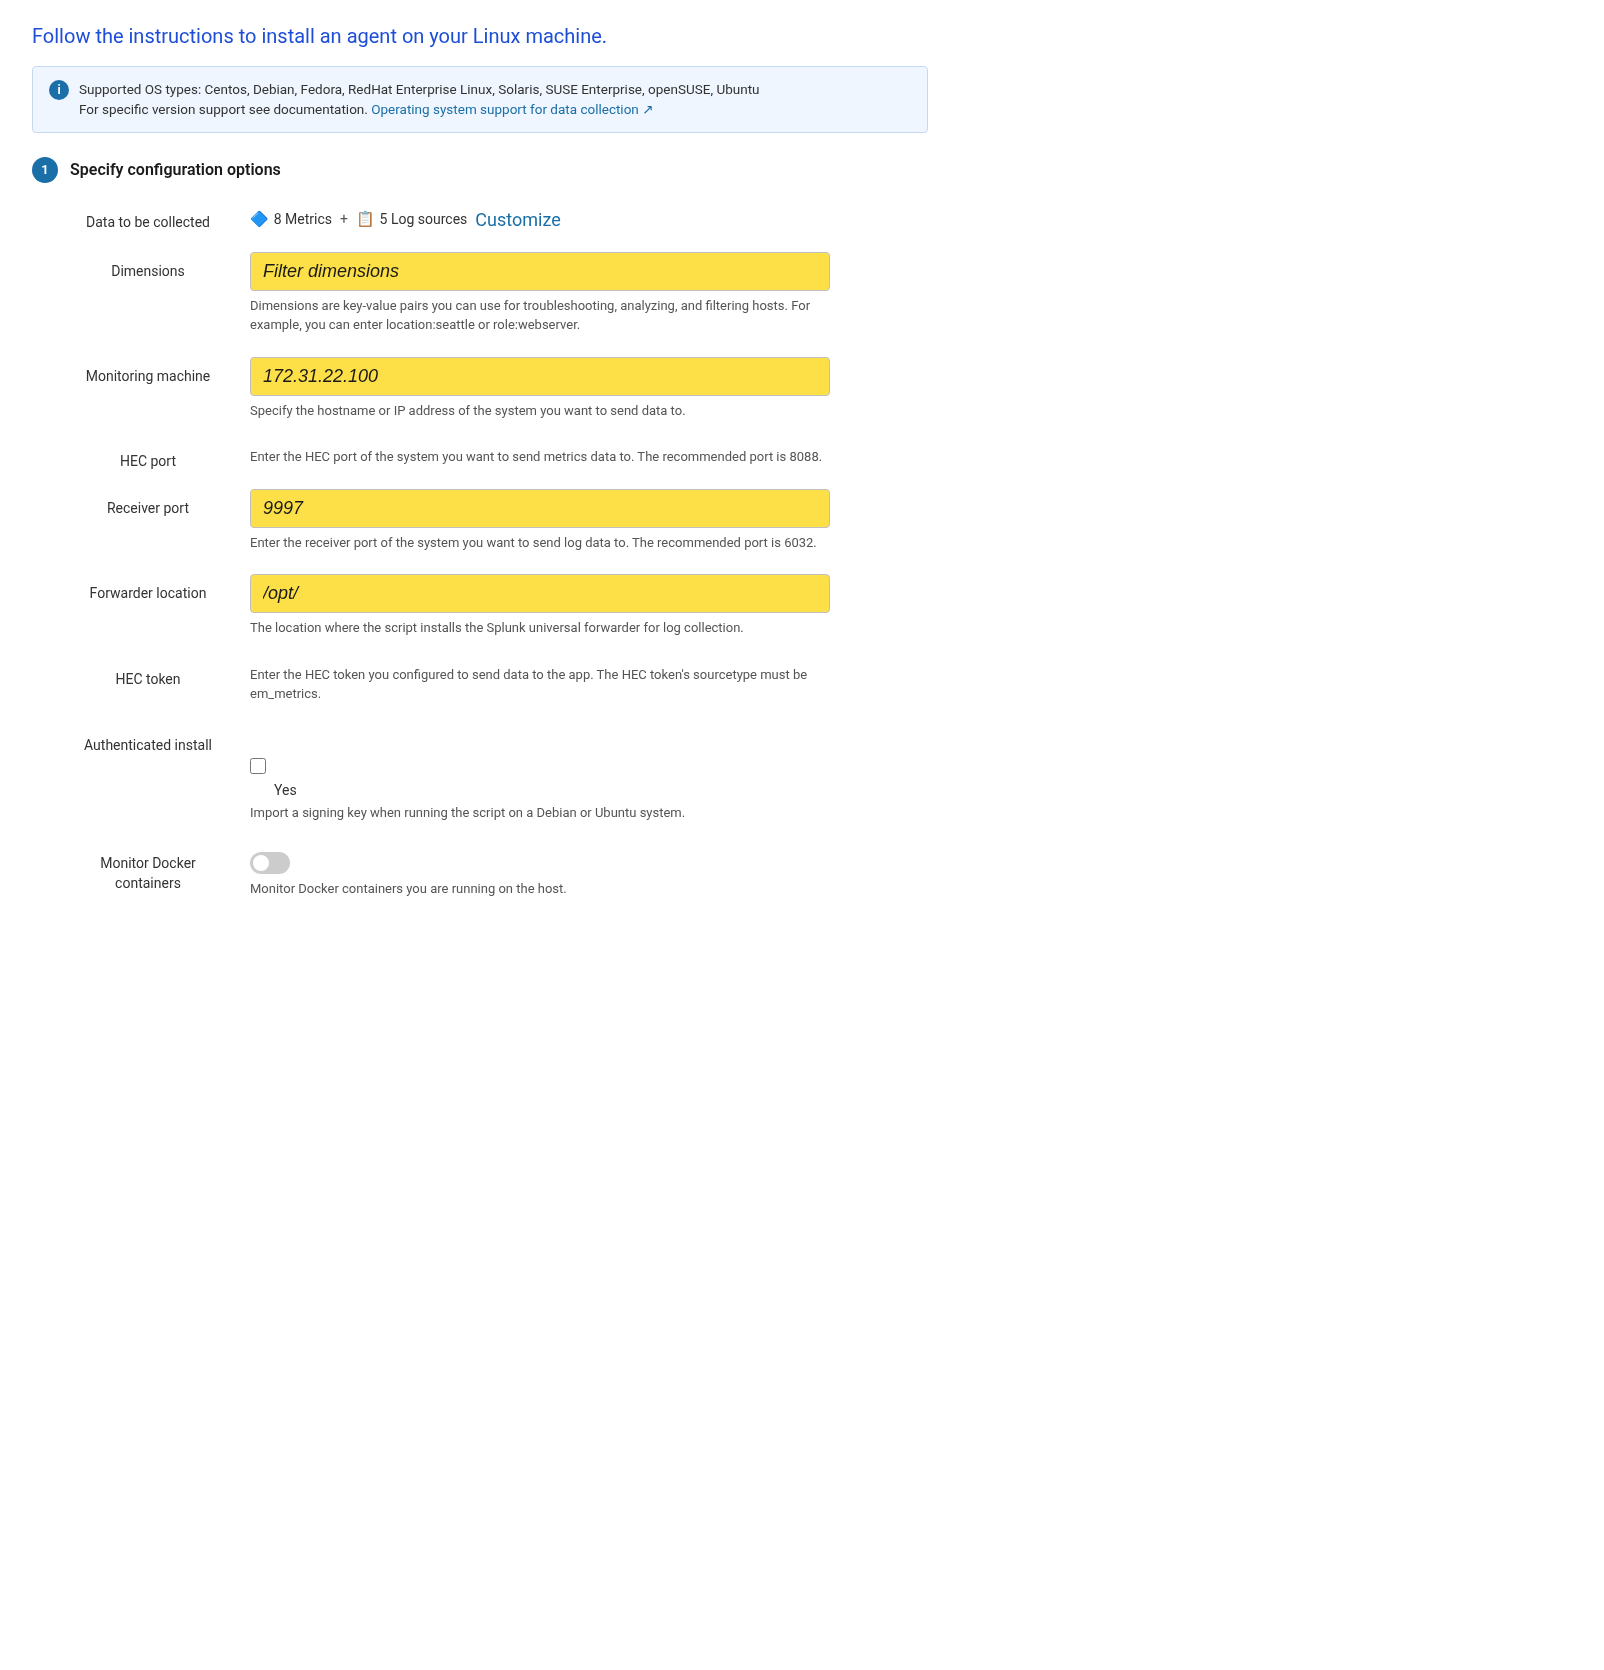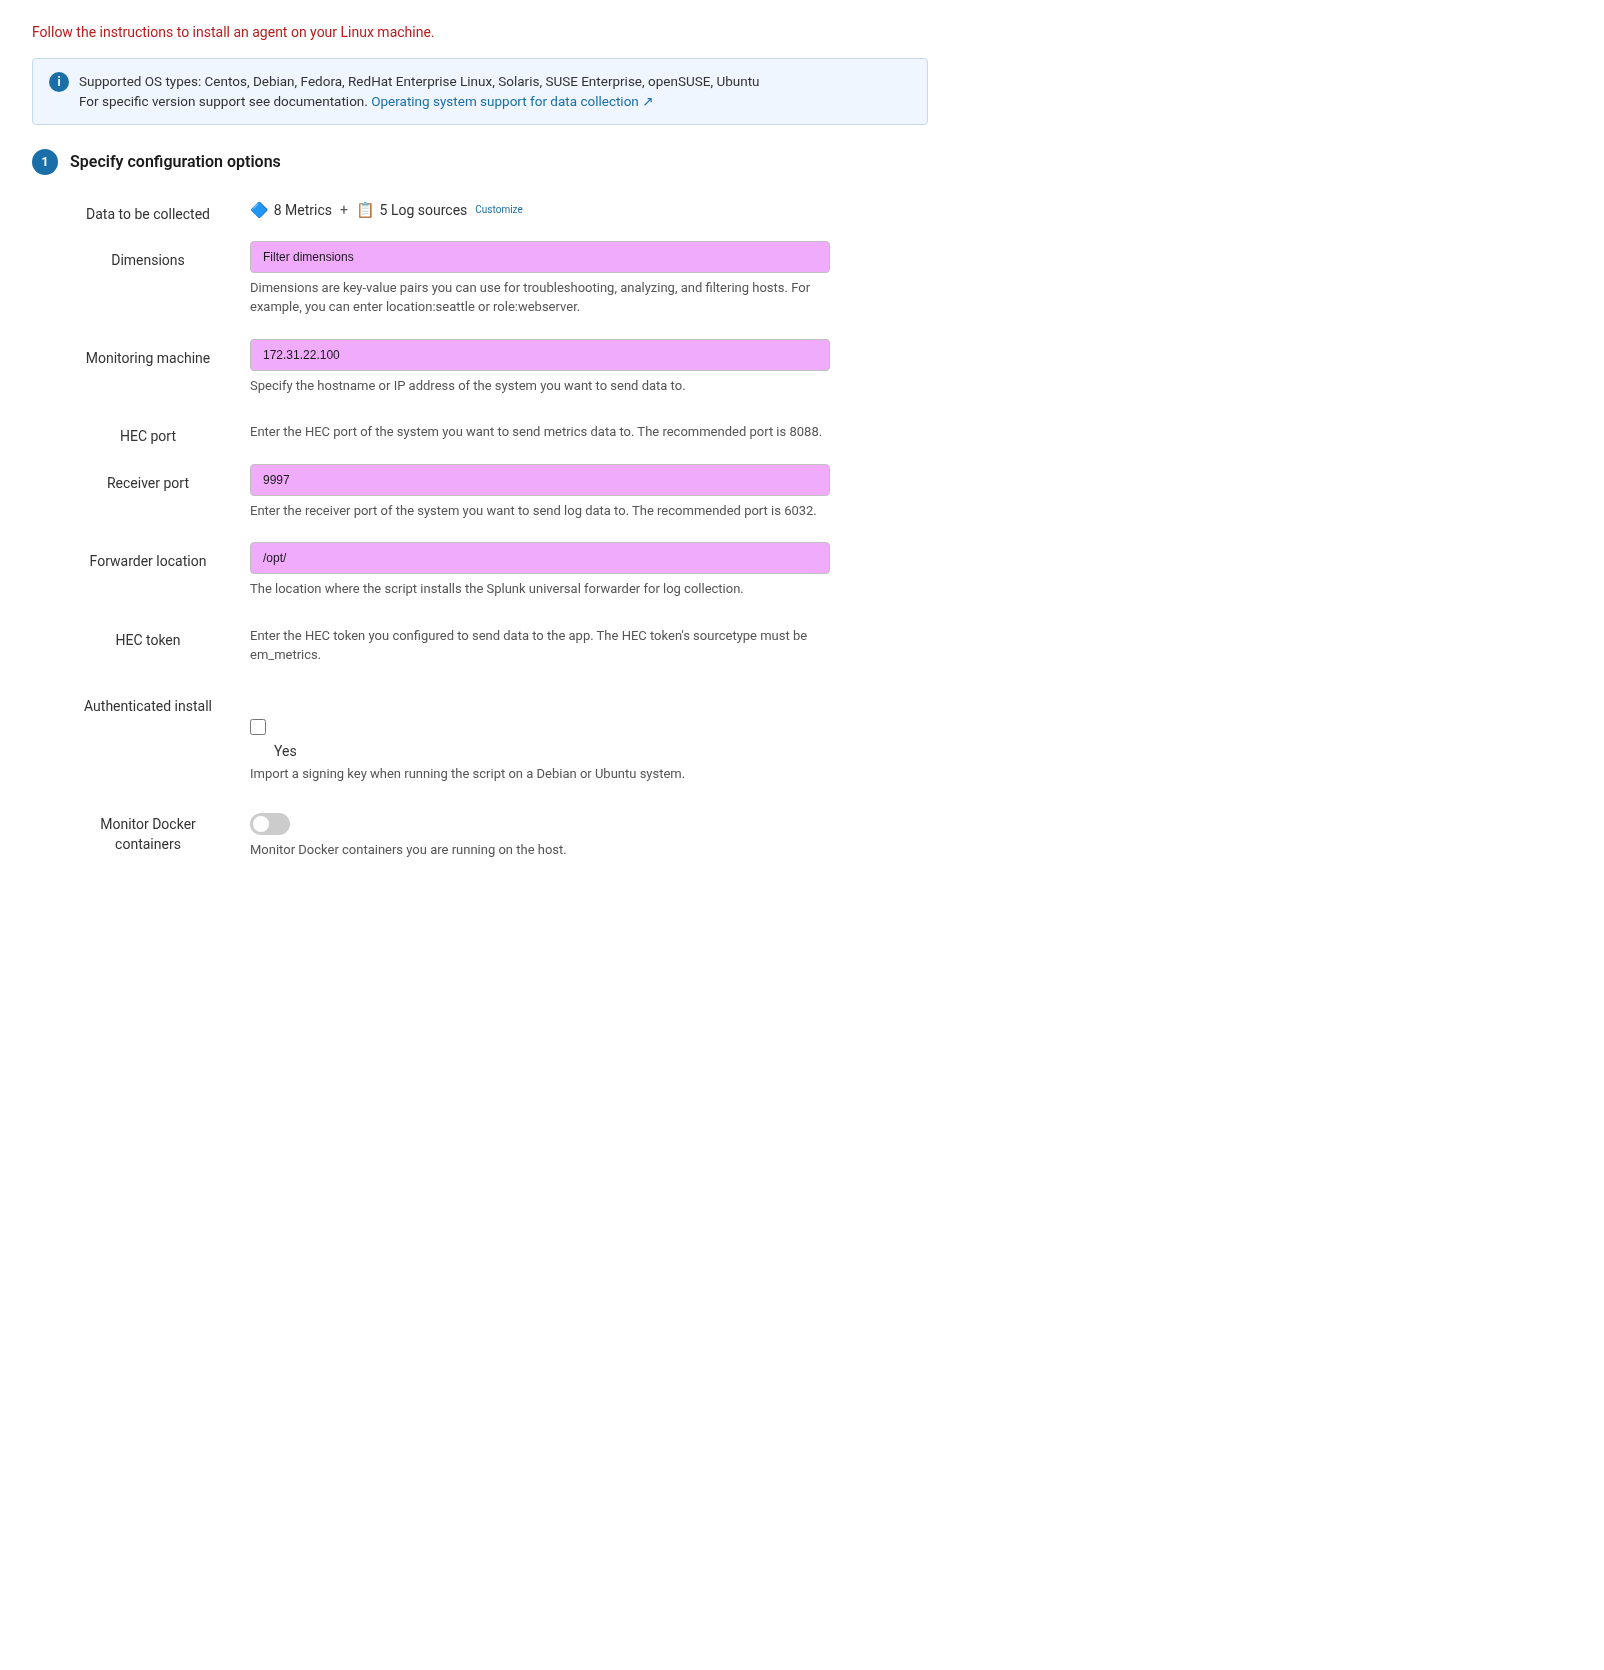--- a/index.html
+++ b/index.html
@@ -6,22 +6,22 @@
     body {
       font-family: -apple-system, BlinkMacSystemFont, 'Segoe UI', Roboto, sans-serif;
       font-size: 14px;
       color: #1a1a1a;
       background: #fff;
       padding: 24px 32px;
       max-width: 960px;
     }
 
     .intro-text {
-      font-size: 14px;
-      color: #b91c1c;
+      font-size: 20px;
+      color: #1d4ed8;
       margin-bottom: 18px;
     }
 
     .info-box {
       display: flex;
       align-items: flex-start;
       gap: 10px;
       background: #f0f6ff;
       border: 1px solid #c5d9f0;
       border-radius: 4px;
@@ -121,39 +121,40 @@
       color: #333;
     }
 
     .metrics-icon, .logs-icon {
       font-size: 15px;
     }
 
     .customize-link {
       color: #1a6fa8;
       text-decoration: none;
-      font-size: 10px;
+      font-size: 18px;
       cursor: pointer;
     }
 
     .plus-sep {
       color: #555;
       font-size: 14px;
     }
 
     .form-input {
       width: 100%;
       max-width: 580px;
       padding: 8px 12px;
       border: 1px solid #c0c0c0;
       border-radius: 4px;
-      font-size: 12px;
+      font-size: 18px;
       color: #1a1a1a;
       outline: none;
-      background: #f0abfc;
+      background: #fde047;
+      font-style: italic;
     }
 
     .form-hint {
       margin-top: 5px;
       font-size: 13px;
       color: #555;
       max-width: 580px;
       line-height: 1.5;
     }
 

